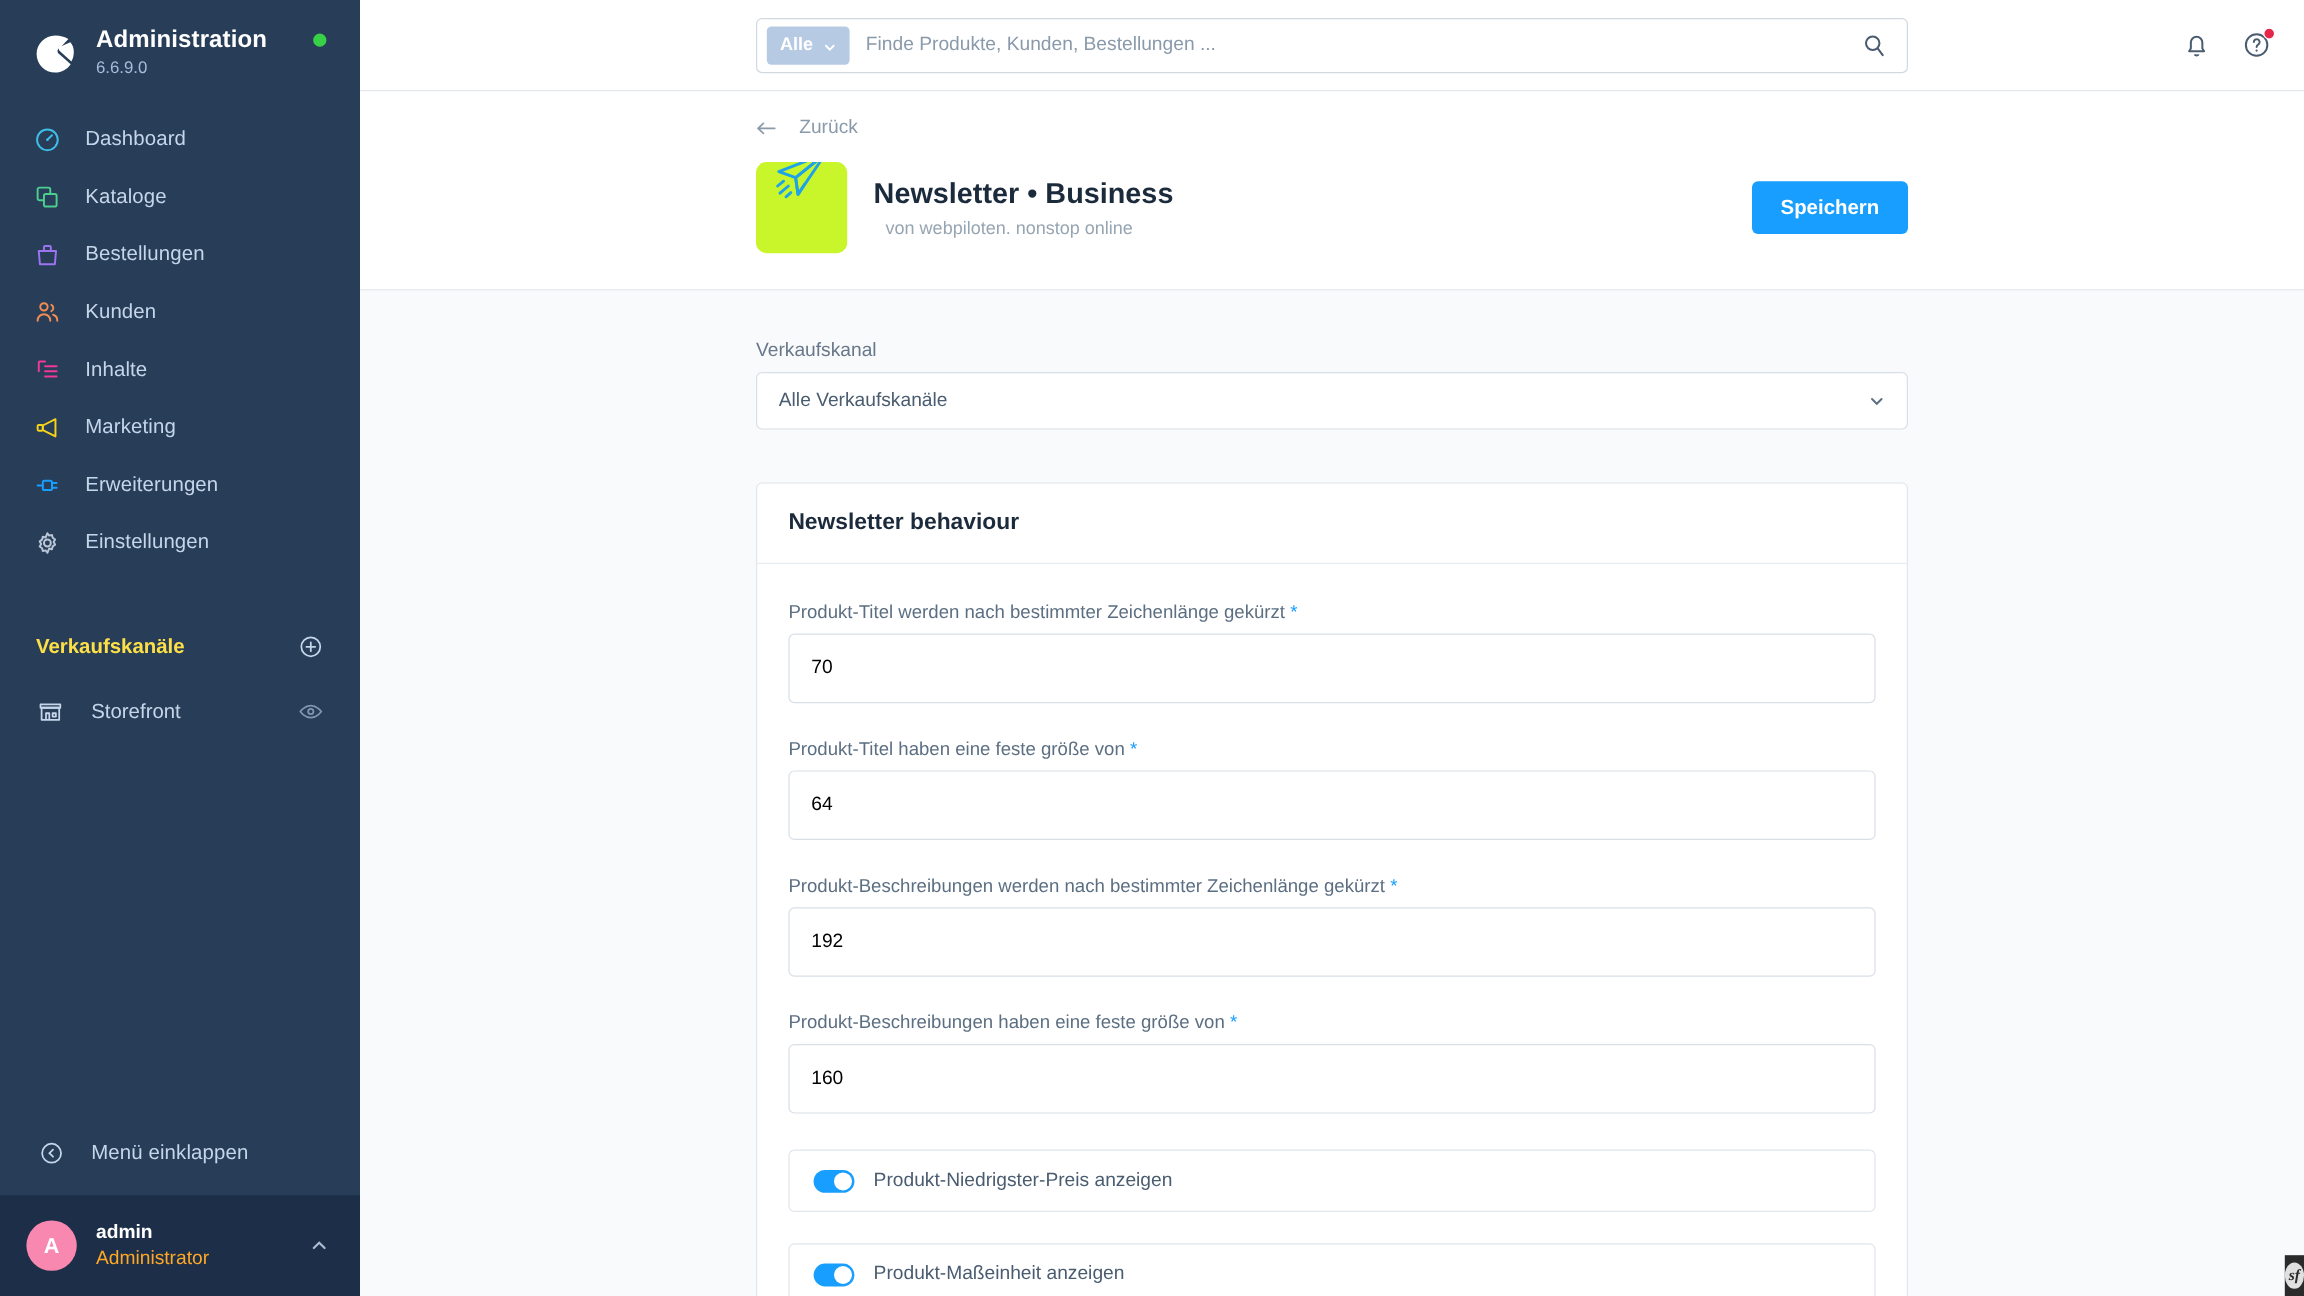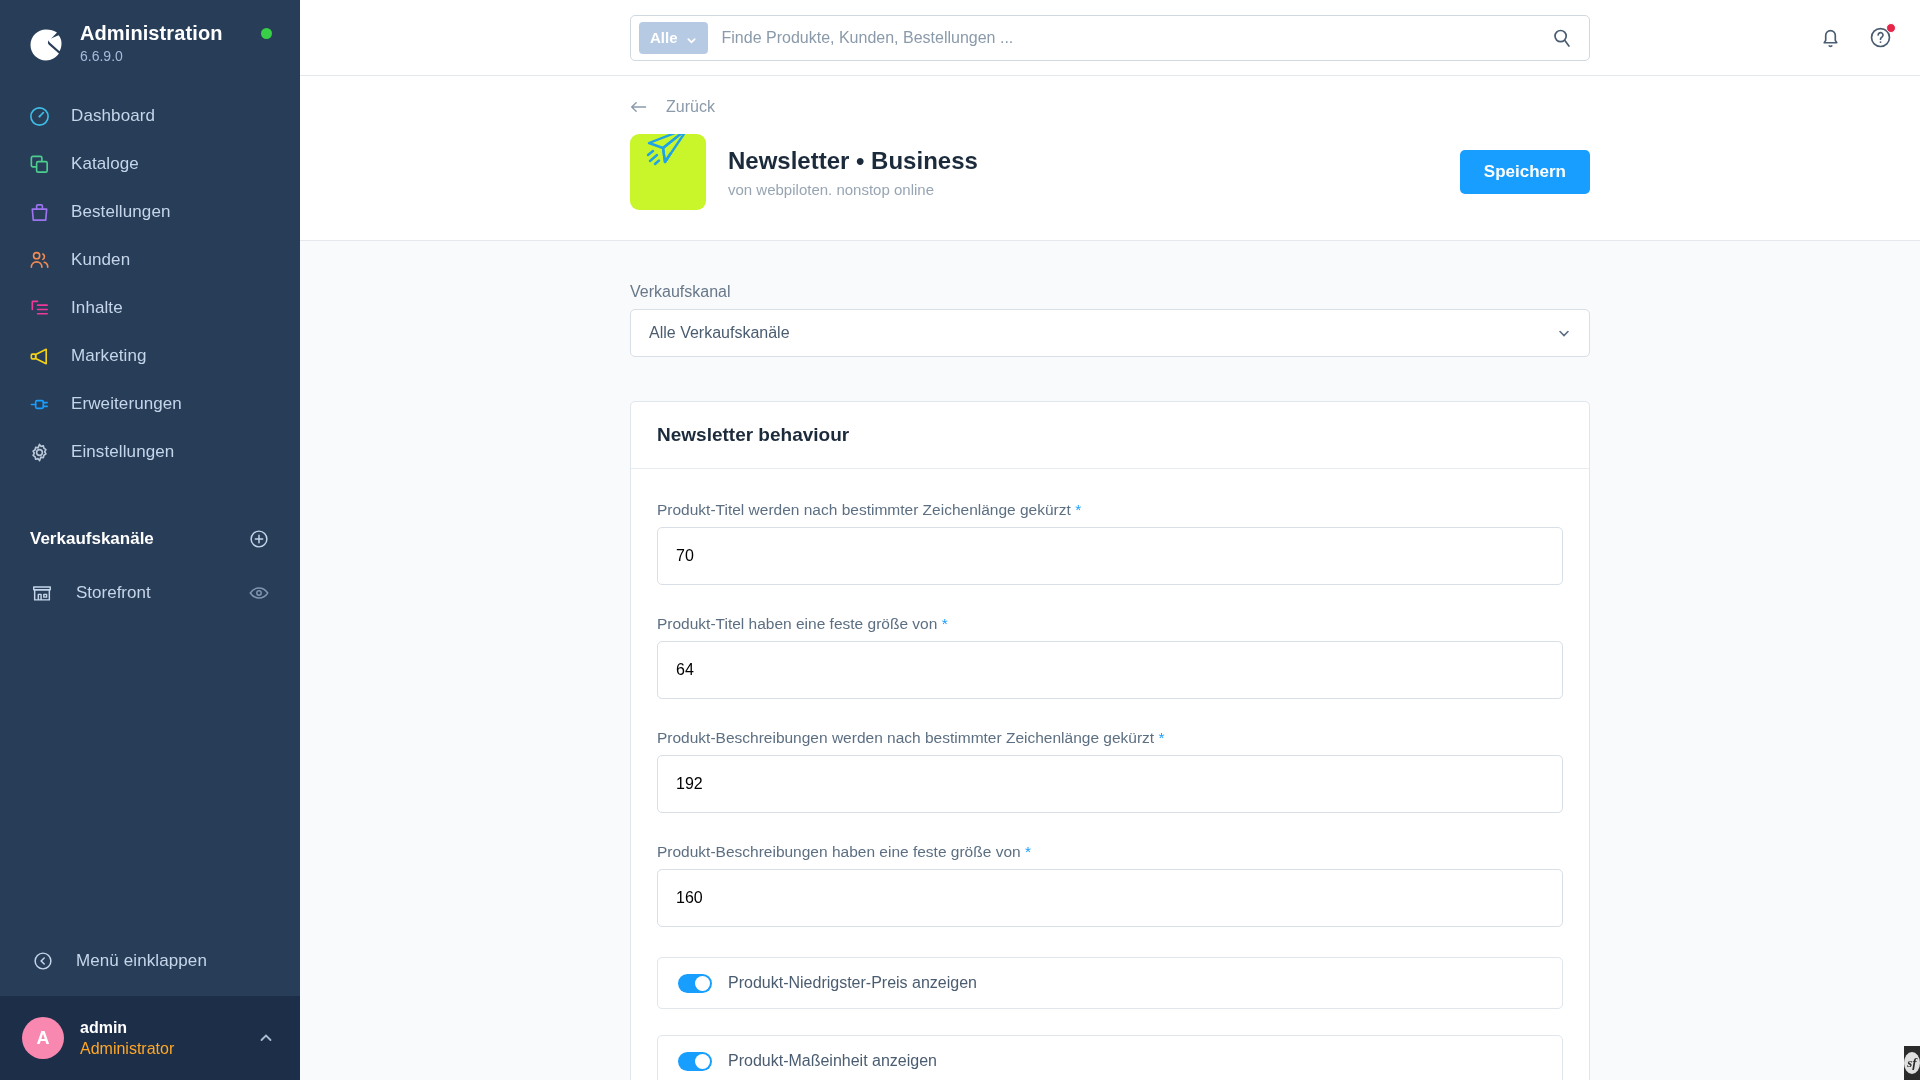--- a/index.html
+++ b/index.html
@@ -40,21 +40,21 @@
     cursor: pointer;
   }
   .nav-ico { width: 26px; height: 26px; flex: 0 0 26px; display: flex; align-items: center; justify-content: center; }
   .nav-label { color: #c5d6ea; font-size: 17px; margin-left: 19px; letter-spacing: .1px; }
 
   .sb-section {
     margin-top: 48px;
     display: flex; align-items: center; justify-content: space-between;
     padding: 0 30px 0 30px; height: 30px;
   }
-  .sb-section-title { color: #ffffff; font-size: 17px; font-weight: bold; }
+  .sb-section-title { color: #fde047; font-size: 17px; font-weight: bold; }
   .sb-add { width: 22px; height: 22px; cursor: pointer; }
 
   .channel-item {
     display: flex; align-items: center;
     height: 46px; padding: 0 30px 0 30px; margin-top: 16px;
     cursor: pointer;
   }
   .ch-ico { width: 24px; height: 24px; flex: 0 0 24px; display:flex; align-items:center; justify-content:center; }
   .ch-label { color: #c5d6ea; font-size: 17px; margin-left: 22px; flex: 1 1 auto; }
   .ch-eye { width: 22px; height: 22px; opacity: .75; }
@@ -143,21 +143,21 @@
     display: flex; flex-direction: column; align-items: center; justify-content: center;
     position: relative; overflow: hidden; gap: 40px;
   }
   .plugin-logo svg { margin-top: 2px; }
   .plugin-logo-text {
     font-size: 8.5px; font-weight: bold; color: #1fa3e8;
     letter-spacing: -.1px; margin-top: 1px;
   }
   .ph-texts { margin-left: 22px; flex: 1 1 auto; }
   .ph-title { font-size: 24px; font-weight: bold; color: #1c2b3c; line-height: 30px; }
-  .ph-sub { font-size: 15px; color: #97a5b3; margin-top: 5px; }
+  .ph-sub { font-size: 15px; color: #97a5b3; margin-top: 5px; margin-left: 10px; }
   .save-btn {
     background: #189eff; color: #fff;
     border: none; border-radius: 5px;
     height: 44px; padding: 0 24px;
     font-size: 17px; font-weight: bold; cursor: pointer;
     font-family: "Liberation Sans", sans-serif;
   }
 
   
   .content { flex: 1 1 auto; overflow: hidden; padding-top: 42px; }

